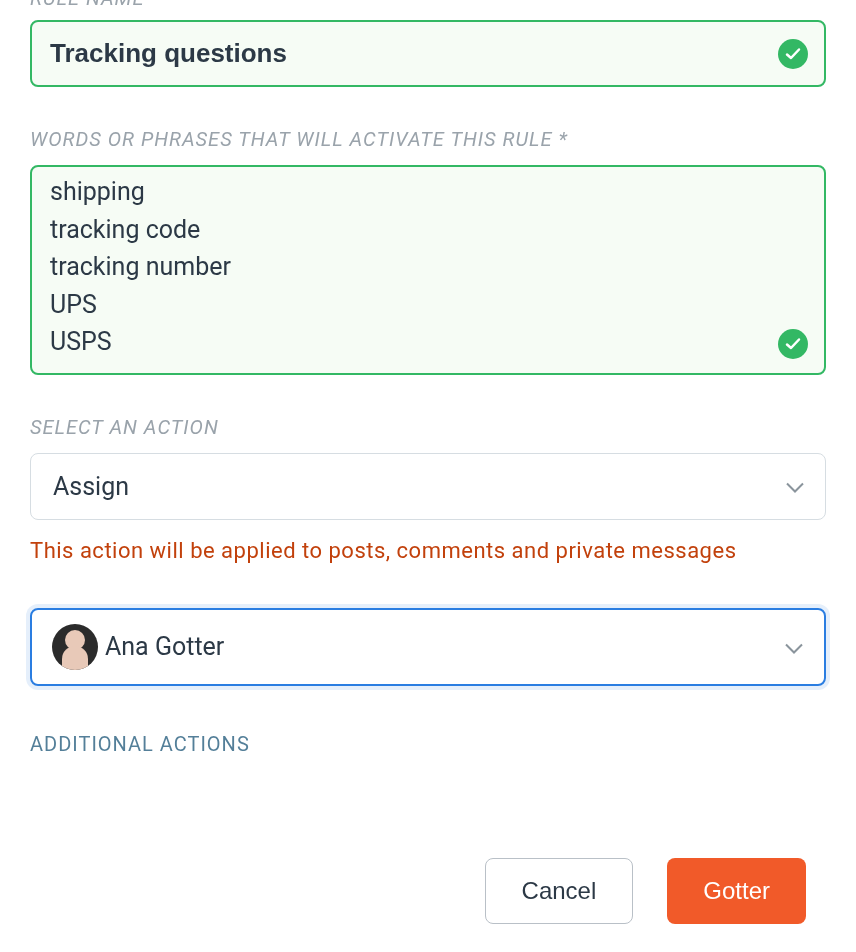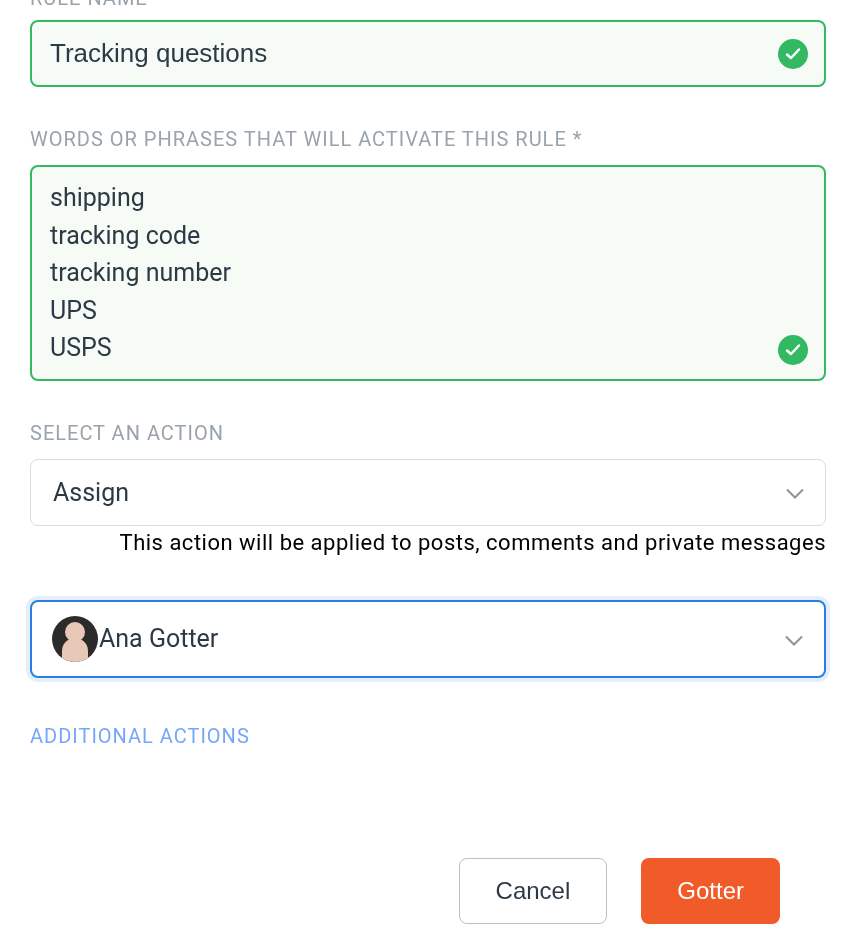--- a/index.html
+++ b/index.html
@@ -18,40 +18,41 @@
     .content {
       padding: 0 30px;
     }
     .field-label {
       font-size: 20px;
       font-weight: 400;
       letter-spacing: 1px;
       color: #9aa3ab;
       text-transform: uppercase;
       margin-bottom: 14px;
+      font-style: italic;
     }
     .field-label.cut-top {
       position: relative;
       top: -14px;
       margin-bottom: -4px;
     }
     .input-validated {
       position: relative;
       border: 2px solid #33b864;
       border-radius: 8px;
       background: #f6fcf5;
       padding: 16px 60px 16px 18px;
       margin-bottom: 40px;
     }
     .input-validated input {
       width: 100%;
       border: none;
       background: transparent;
       font-size: 26px;
-      font-weight: 400;
+      font-weight: 700;
       color: #2c3946;
       outline: none;
     }
     .check-icon {
       position: absolute;
       right: 16px;
       top: 50%;
       transform: translateY(-50%);
       width: 30px;
       height: 30px;
@@ -63,21 +64,21 @@
     }
     .check-icon svg {
       width: 16px;
       height: 16px;
     }
     .textarea-validated {
       position: relative;
       border: 2px solid #33b864;
       border-radius: 8px;
       background: #f6fcf5;
-      padding: 12px 60px 12px 18px;
+      padding: 6px 60px 12px 18px;
       margin-bottom: 40px;
     }
     .textarea-validated .lines {
       font-size: 25px;
       line-height: 1.5;
       color: #2c3946;
       font-weight: 400;
       white-space: pre-line;
     }
     .textarea-validated .check-icon {
@@ -99,39 +100,39 @@
       right: 20px;
       top: 50%;
       transform: translateY(-50%);
     }
     .select-box .chevron svg {
       width: 20px;
       height: 14px;
     }
     .helper-text {
       font-size: 22px;
-      color: #000000;
+      color: #c2410c;
+      margin-top: 14px;
       line-height: 1.55;
       letter-spacing: 0.5px;
-      text-align: right;
     }
     .section-gap {
       margin-bottom: 40px;
     }
     .select-focused {
       border: 2px solid #2a7de1;
       border-radius: 8px;
       box-shadow: 0 0 0 4px rgba(42, 125, 225, 0.12);
       padding: 14px 50px 14px 20px;
       font-size: 25px;
       color: #2c3946;
       position: relative;
       display: flex;
       align-items: center;
-      gap: 1px;
+      gap: 7px;
       cursor: pointer;
     }
     .select-focused .avatar {
       width: 46px;
       height: 46px;
       border-radius: 50%;
       background: #2b2b2b;
       position: relative;
       overflow: hidden;
       flex-shrink: 0;
@@ -165,31 +166,31 @@
       transform: translateY(-50%);
     }
     .select-focused .chevron svg {
       width: 20px;
       height: 14px;
     }
     .additional-label {
       font-size: 20px;
       font-weight: 400;
       letter-spacing: 1px;
-      color: #3b82f6;
+      color: #0c4a6e;
       text-transform: uppercase;
       margin-top: 46px;
       opacity: 0.7;
     }
     .footer {
       position: absolute;
       bottom: 0;
       left: 0;
       right: 0;
-      padding: 28px 76px;
+      padding: 28px 50px;
       display: flex;
       justify-content: flex-end;
       gap: 34px;
       background: #fff;
     }
     .btn {
       font-size: 24px;
       font-weight: 400;
       padding: 18px 36px;
       border-radius: 8px;

